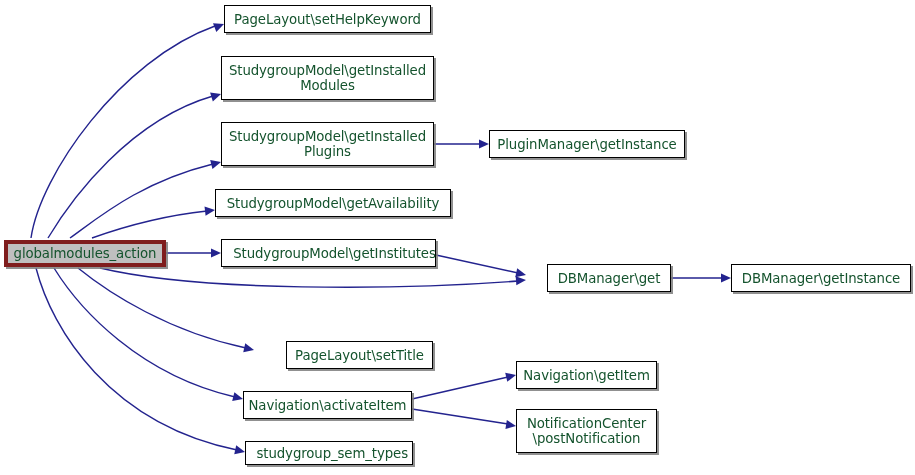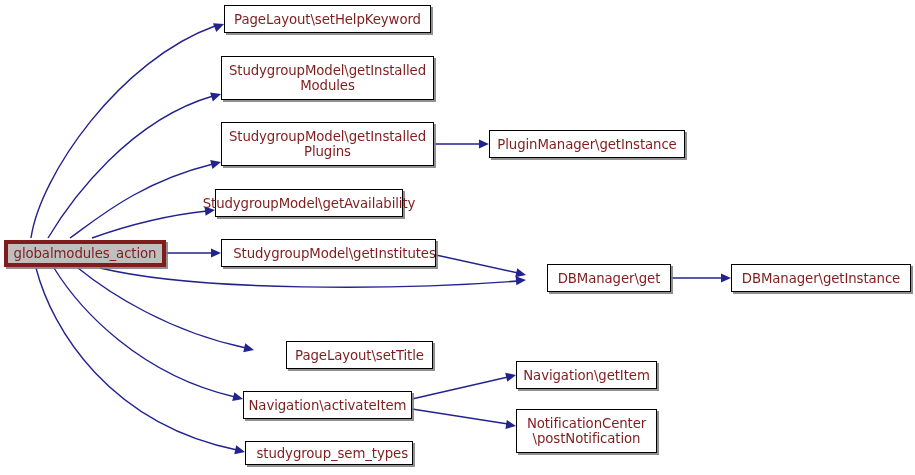--- a/index.html
+++ b/index.html
@@ -30,21 +30,21 @@
     box-sizing: border-box;
     background: #ffffff;
     border: 1px solid #000000;
     box-shadow: 2px 2px 0 0 rgba(125,125,125,0.85);
     display: flex;
     align-items: center;
     justify-content: center;
     text-align: center;
     font-size: 13.3px;
     line-height: 15px;
-    color: #7f1d1d;
+    color: #14532d;
     letter-spacing: -0.1px;
     white-space: pre-line;
     z-index: 2;
   }
   .node.root {
     background: #bfbfbf;
     border: 4px solid #7f1d1d;
   }
   .node-label {
     display: block;
@@ -116,21 +116,21 @@
       </g>
     </svg>
 
   <div id="node-layer">
       <div class="node root" style="left: 4px; top: 240px; width: 162px; height: 27px;"><span class="node-label">globalmodules_action</span></div>
       <div class="node" style="left: 224px; top: 5px; width: 207px; height: 28px;"><span class="node-label">PageLayout\setHelpKeyword</span></div>
       <div class="node" style="left: 221px; top: 56px; width: 213px; height: 44px;"><span class="node-label">StudygroupModel\getInstalled
 Modules</span></div>
       <div class="node" style="left: 221px; top: 122px; width: 213px; height: 44px;"><span class="node-label">StudygroupModel\getInstalled
 Plugins</span></div>
-      <div class="node" style="left: 215px; top: 189px; width: 188px; height: 28px;"><span class="node-label">StudygroupModel\getAvailability</span></div>
+      <div class="node" style="left: 215px; top: 189px; width: 236px; height: 28px;"><span class="node-label">StudygroupModel\getAvailability</span></div>
       <div class="node" style="left: 221px; top: 239px; width: 215px; height: 28px; padding-left: 12px;"><span class="node-label">StudygroupModel\getInstitutes</span></div>
       <div class="node" style="left: 489px; top: 130px; width: 196px; height: 28px;"><span class="node-label">PluginManager\getInstance</span></div>
       <div class="node" style="left: 526px; top: 264px; width: 124px; height: 28px; margin-left: 21px;"><span class="node-label">DBManager\get</span></div>
       <div class="node" style="left: 731px; top: 264px; width: 180px; height: 28px;"><span class="node-label">DBManager\getInstance</span></div>
       <div class="node" style="left: 254px; top: 341px; width: 147px; height: 28px; margin-left: 32px;"><span class="node-label">PageLayout\setTitle</span></div>
       <div class="node" style="left: 243px; top: 391px; width: 169px; height: 28px;"><span class="node-label">Navigation\activateItem</span></div>
       <div class="node" style="left: 245px; top: 441px; width: 168px; height: 24px; justify-content: flex-end;"><span class="node-label">studygroup_sem_types</span></div>
       <div class="node" style="left: 516px; top: 361px; width: 141px; height: 28px;"><span class="node-label">Navigation\getItem</span></div>
       <div class="node" style="left: 516px; top: 409px; width: 141px; height: 44px;"><span class="node-label">NotificationCenter
 \postNotification</span></div>

